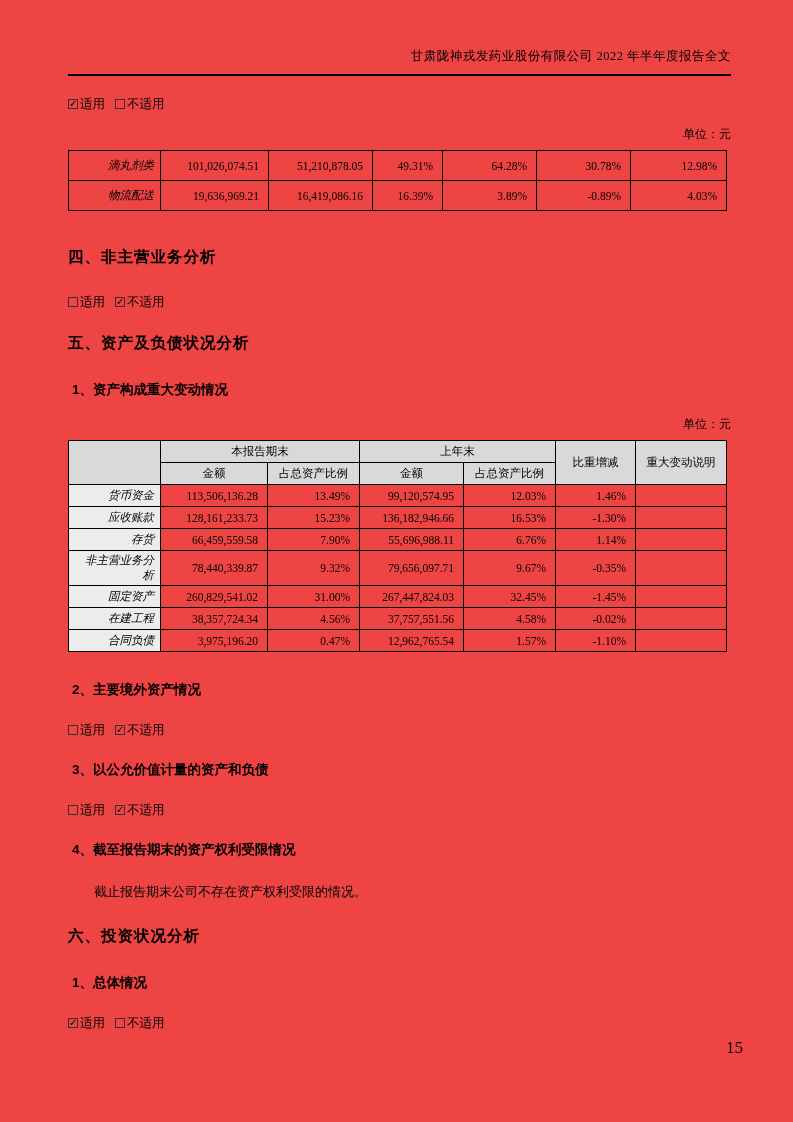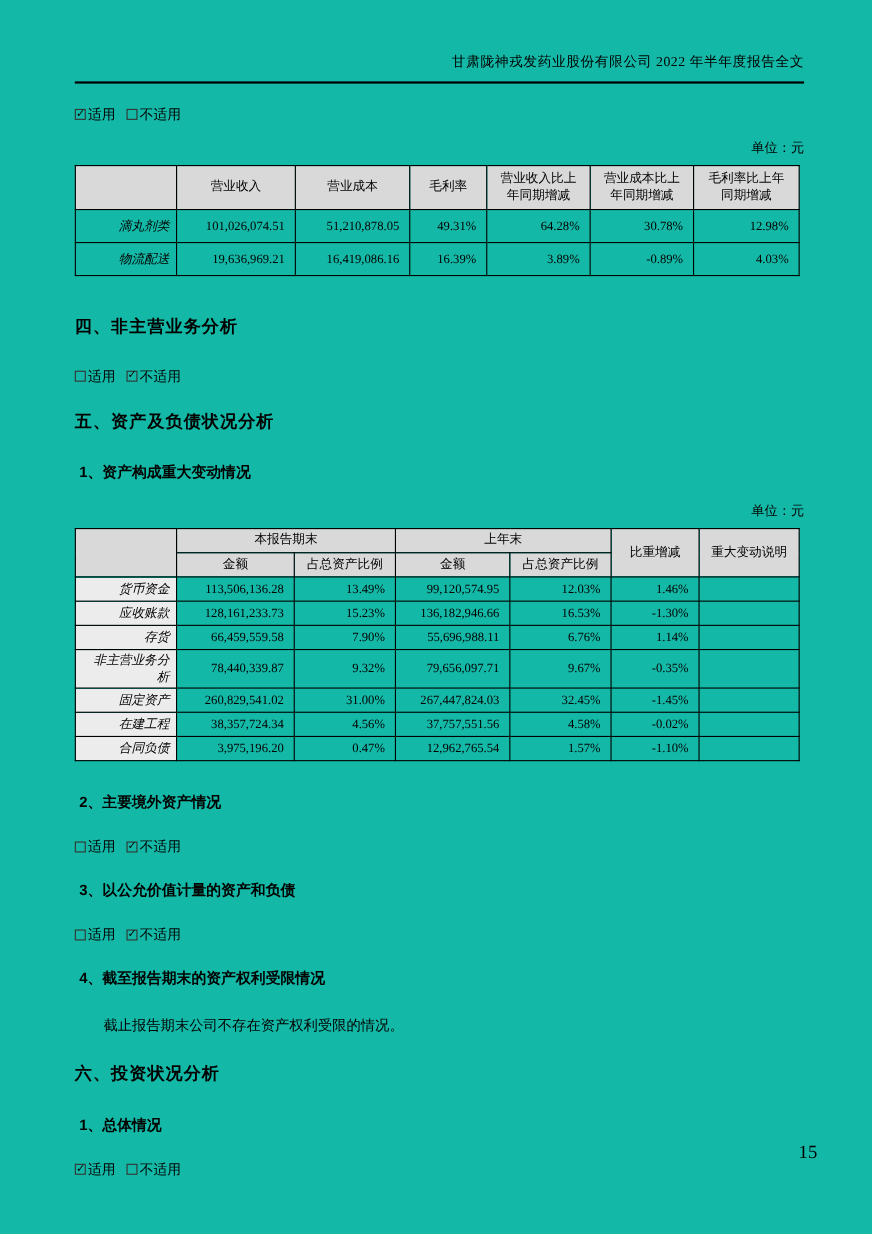--- a/index.html
+++ b/index.html
@@ -1,21 +1,21 @@
 <!DOCTYPE html>
 <html><head>
 <meta charset="utf-8">
 <style>
   * { box-sizing: border-box; }
   html, body { margin: 0; padding: 0; background: #ffffff; }
   .page {
     position: relative;
     width: 793px;
     height: 1122px;
-    background: #14b8a6;
+    background: #ef4444;
     padding: 48px 62px 0 68px;
     font-family: "Liberation Serif", "DejaVu Serif", serif;
     color: #000;
     overflow: hidden;
   }
   .page-header {
     text-align: right;
     font-size: 12.5px;
     letter-spacing: 0.5px;
     padding-bottom: 9px;
@@ -107,29 +107,20 @@
     <colgroup>
       <col style="width:92px">
         <col style="width:108px">
         <col style="width:104px">
         <col style="width:70px">
         <col style="width:94px">
         <col style="width:94px">
         <col style="width:96px">
     </colgroup>
     <tbody>
-      <tr class="th-row">
-        <td></td>
-        <td>营业收入</td>
-        <td>营业成本</td>
-        <td>毛利率</td>
-        <td>营业收入比上年同期增减</td>
-        <td>营业成本比上年同期增减</td>
-        <td>毛利率比上年同期增减</td>
-      </tr>
       <tr class="data">
         <td class="lbl">滴丸剂类</td>
         <td class="num">101,026,074.51</td>
         <td class="num">51,210,878.05</td>
         <td class="num">49.31%</td>
         <td class="num">64.28%</td>
         <td class="num">30.78%</td>
         <td class="num">12.98%</td>
       </tr>
       <tr class="data">

